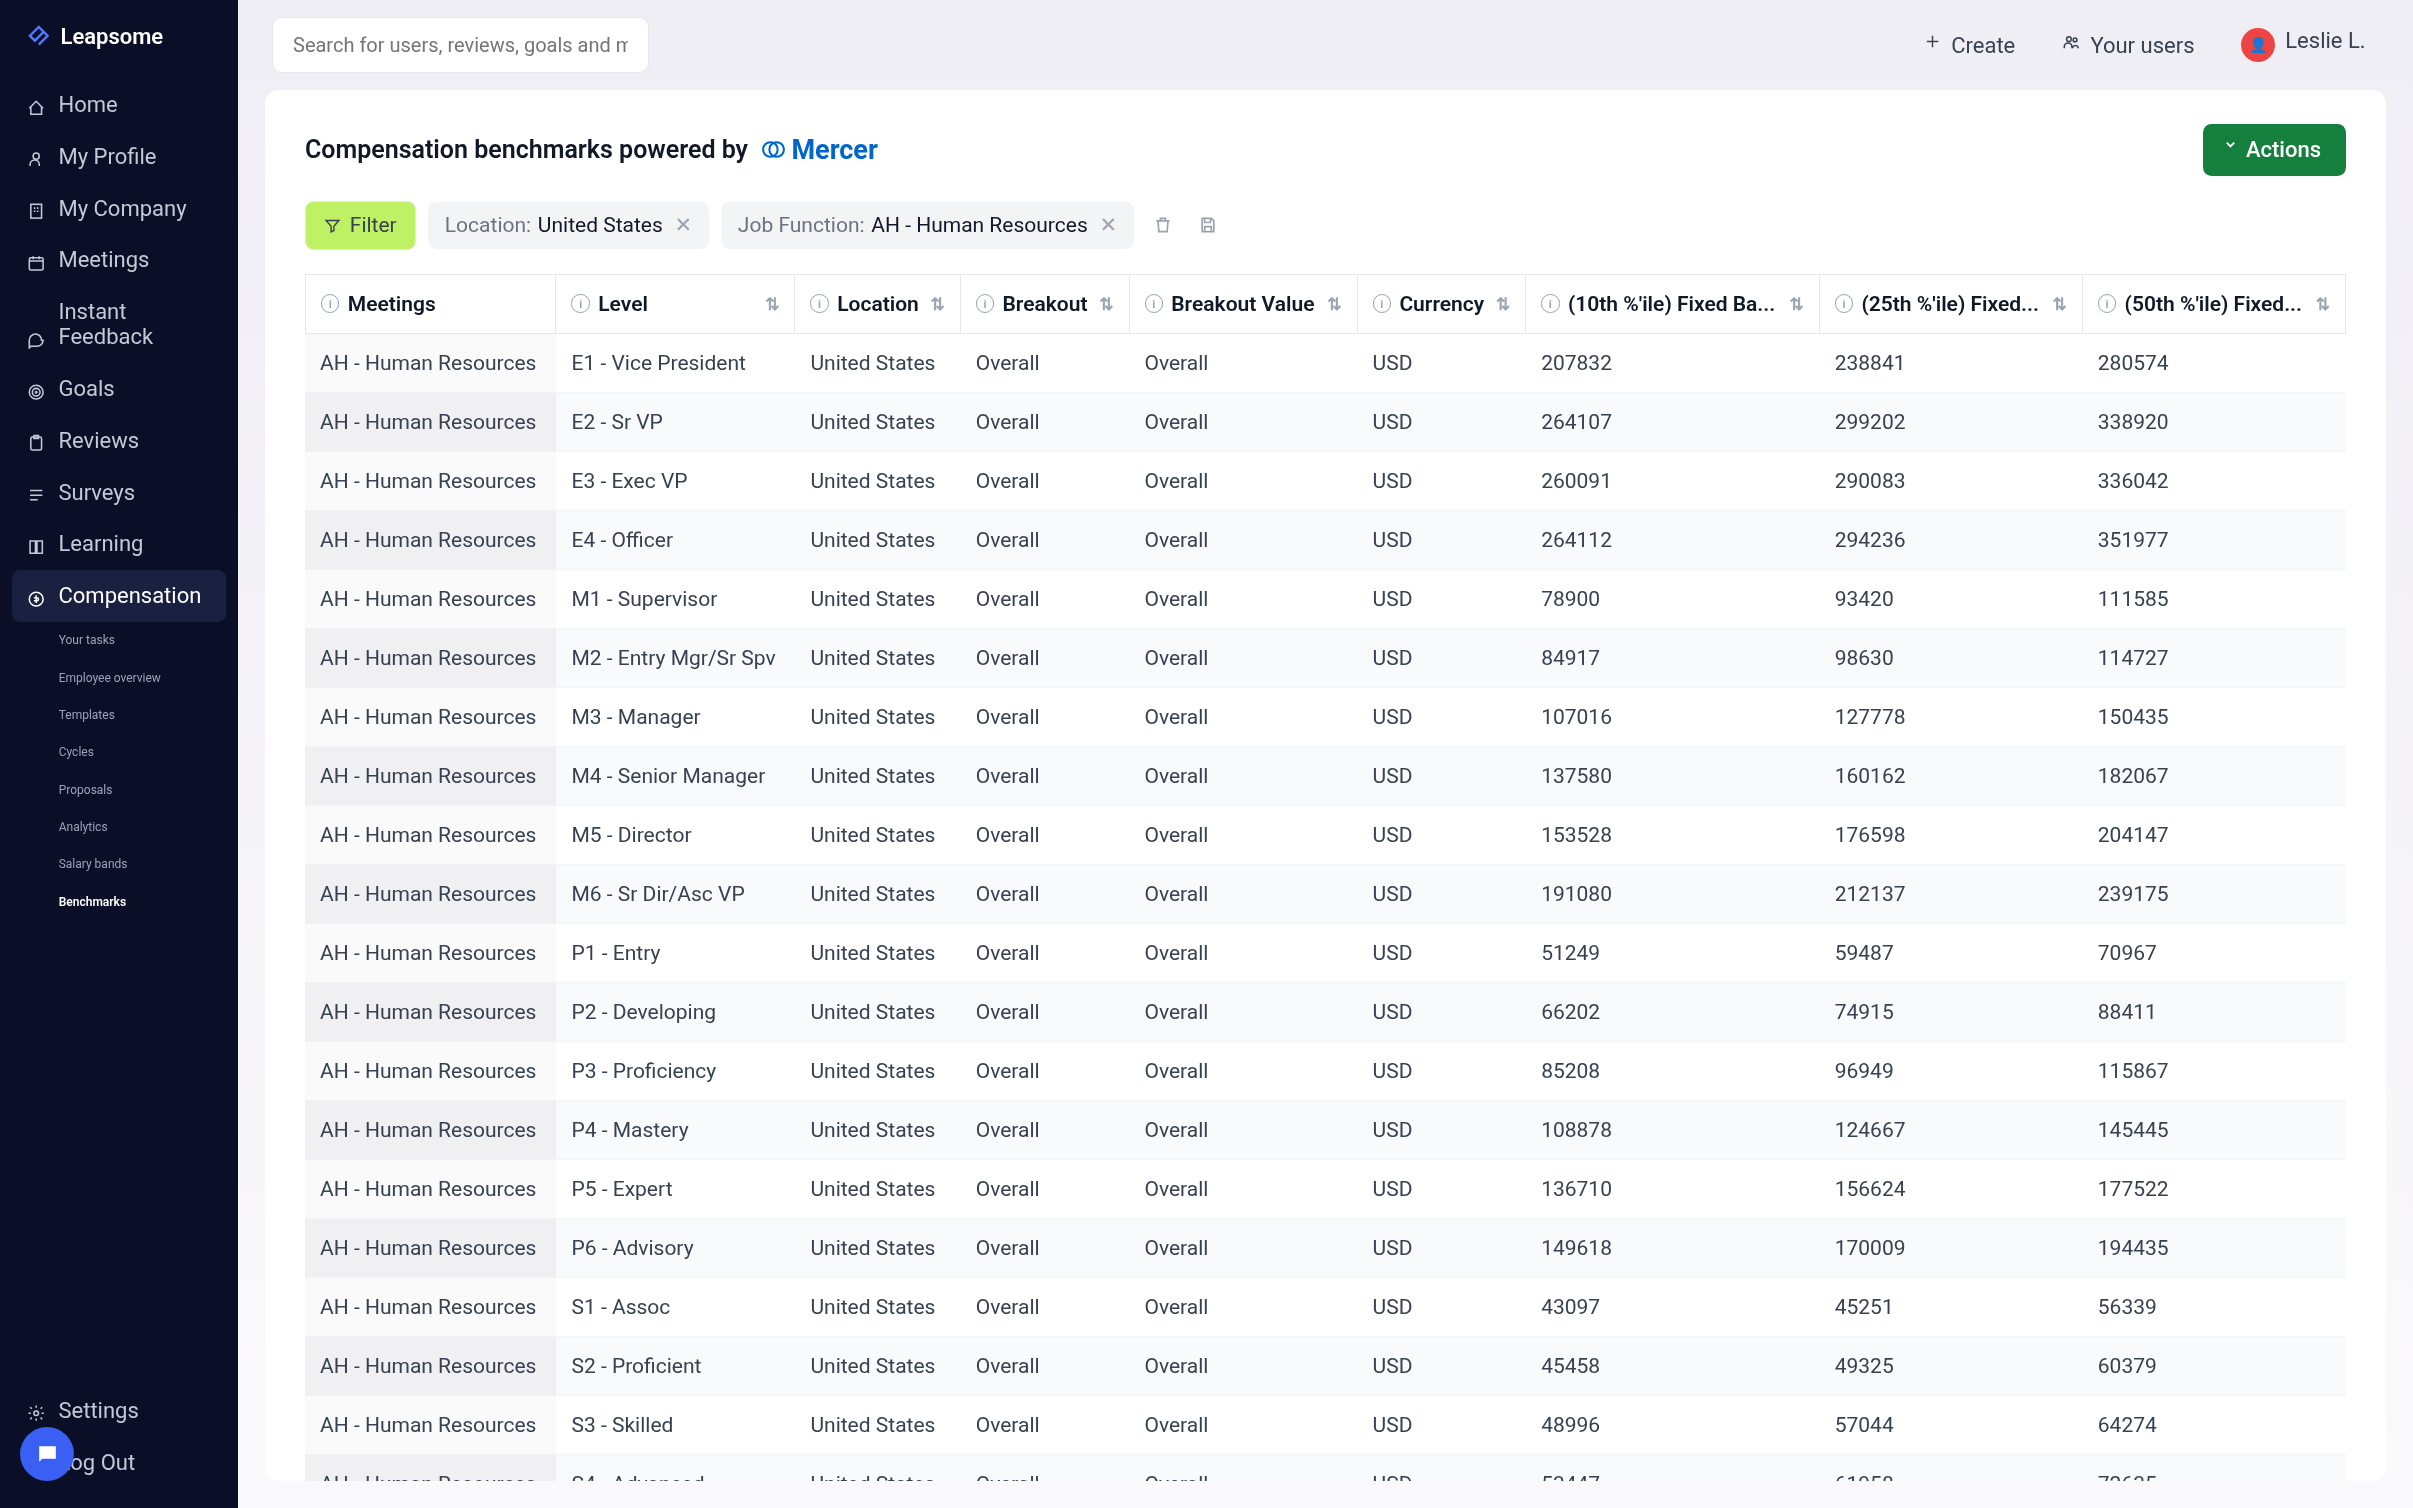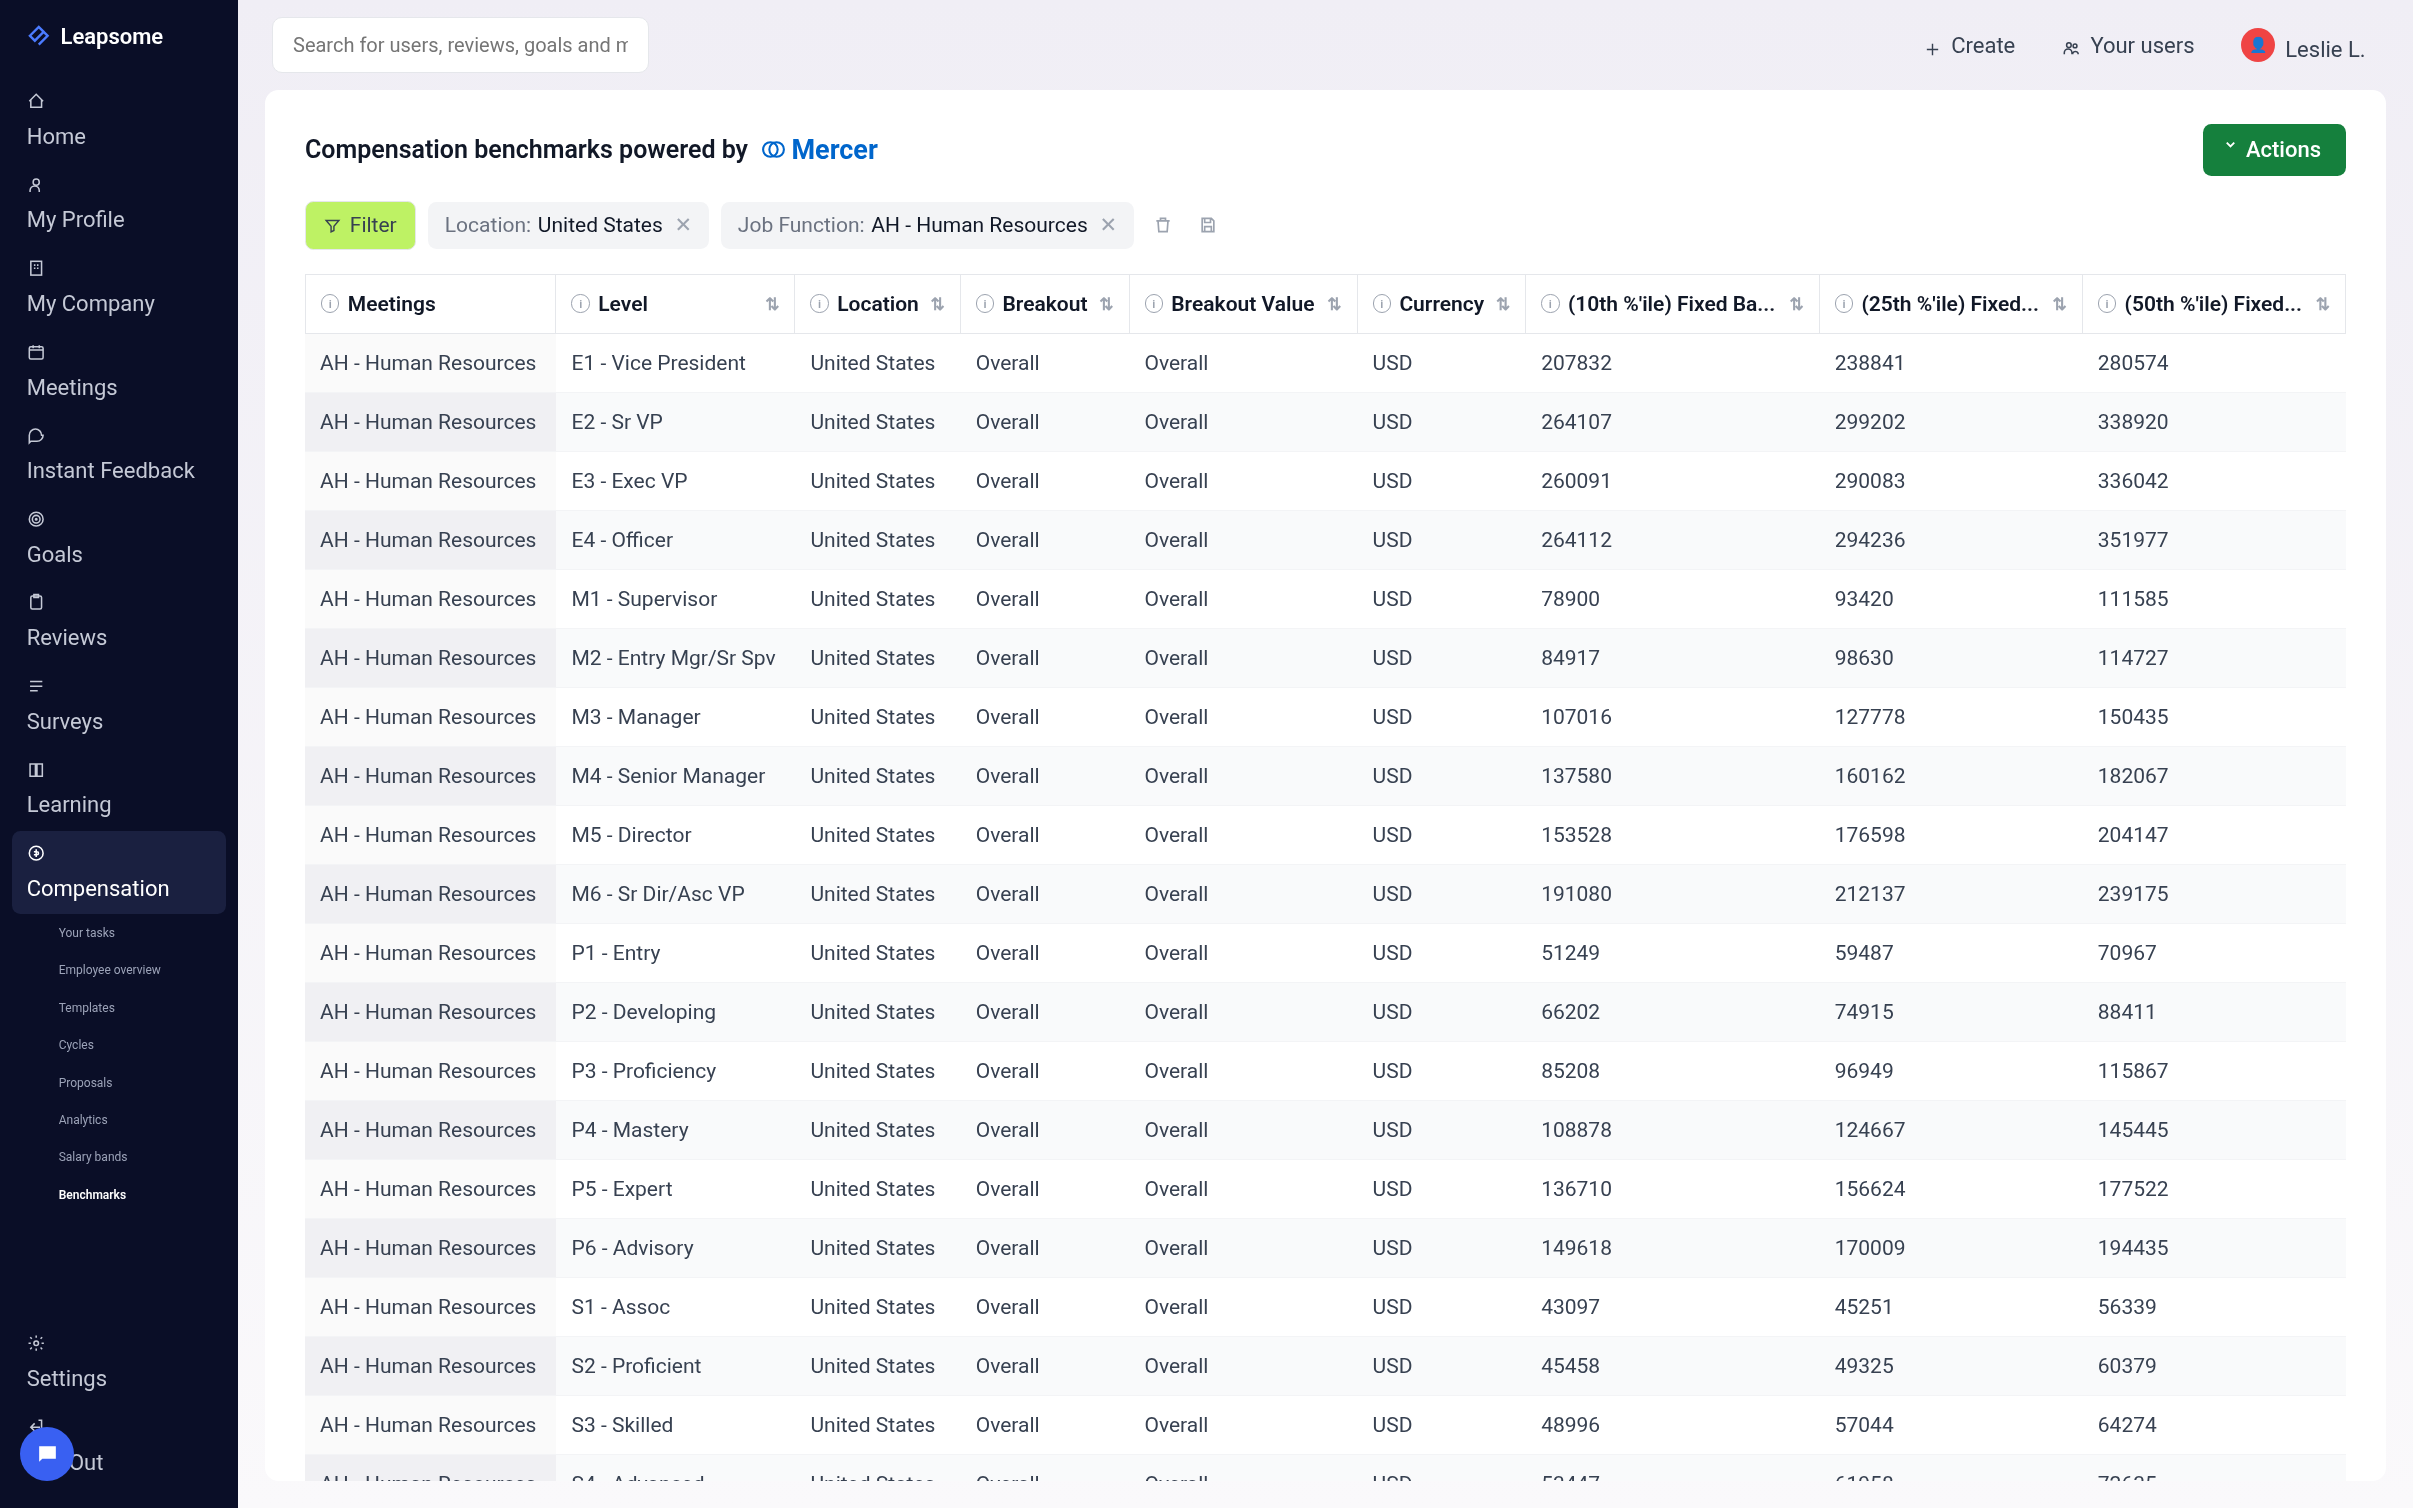--- a/index.html
+++ b/index.html
@@ -38,28 +38,27 @@
       font-size: 22px;
       font-weight: 600;
     }
     .nav-list {
       list-style: none;
       padding: 6.7px 11.7px;
       flex: 1;
     }
     .nav-item {
       display: flex;
-      align-items: flex-start;
+      align-items: flex-end;
       gap: 13.4px;
       padding: 13.4px 15px;
       border-radius: 8.4px;
       font-size: 22px;
       cursor: pointer;
       color: #c5c9d6;
-      flex-direction: column;
     }
     .nav-item.active {
       background: #1a2040;
       color: #fff;
     }
     .nav-item .nav-icon {
       width: 18.4px;
       height: 18.4px;
       flex-shrink: 0;
     }
@@ -100,21 +99,21 @@
       border-radius: 10px;
       font-size: 20px;
       background: #fff;
       color: #9ca3af;
     }
     .topbar-spacer {
       flex: 1;
     }
     .topbar-btn {
       display: flex;
-      align-items: flex-end;
+      align-items: flex-start;
       gap: 10px;
       padding: 6.7px 13.4px;
       font-size: 22px;
       color: #374151;
       cursor: pointer;
     }
     .avatar {
       width: 34px;
       height: 34px;
       border-radius: 50%;

